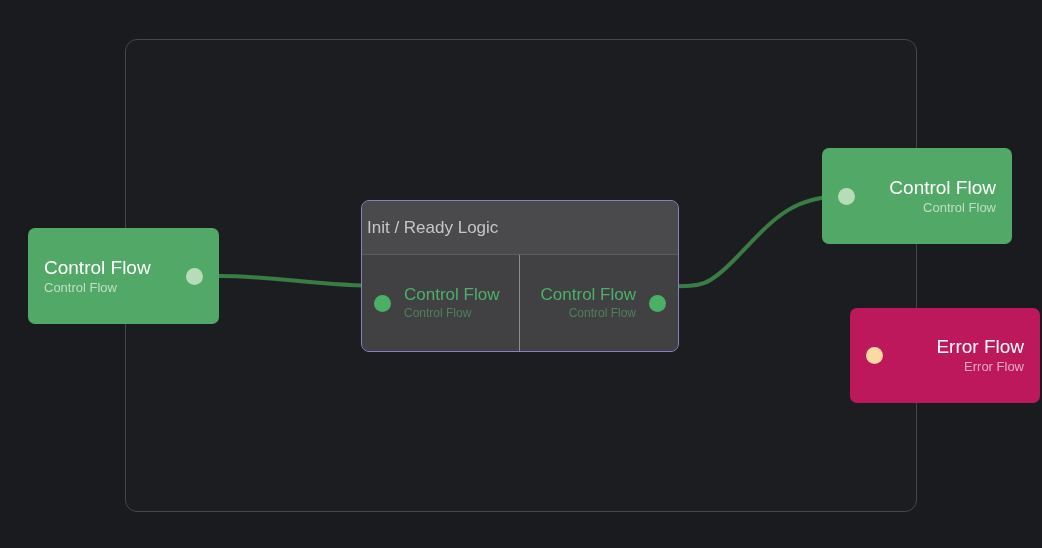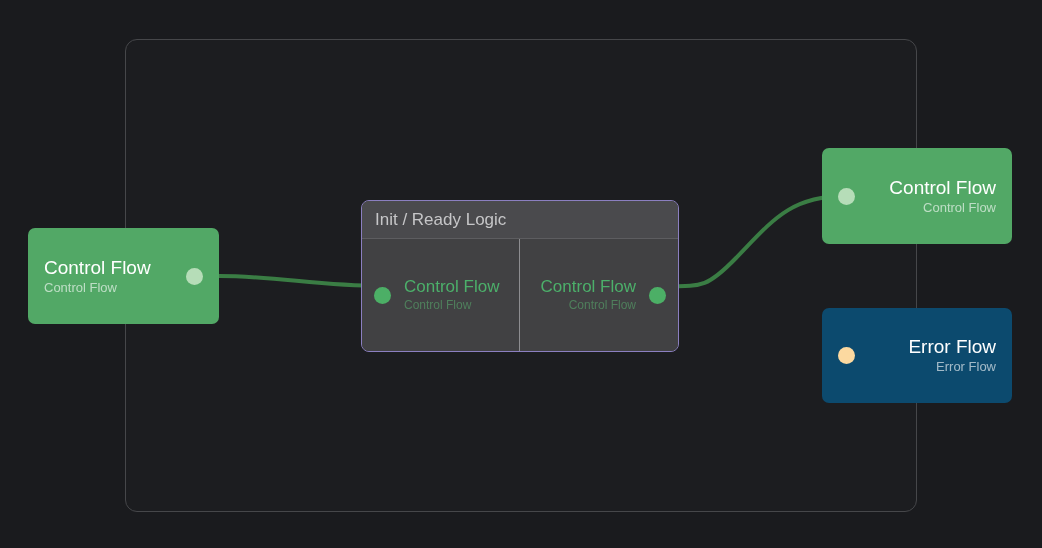--- a/index.html
+++ b/index.html
@@ -63,21 +63,21 @@
     white-space: nowrap;
   }
   .node .subtitle {
     font-size: 13px;
     color: rgba(255,255,255,0.62);
     white-space: nowrap;
     margin-top: 3px;
   }
 
   .node-green { background: #52a866; }
-  .node-orange { background: #0c4a6e; }
+  .node-orange { background: #be185d; margin-left: 28px; }
 
   
   .port {
     width: 17px;
     height: 17px;
     border-radius: 50%;
     flex: 0 0 auto;
   }
   .port-light-green { background: #b6ddb8; }
   .port-light-orange { background: #fcd9a0; }
@@ -122,27 +122,27 @@
     height: 152px;
     box-sizing: border-box;
     border: 1px solid #8b7fc0;
     border-radius: 8px;
     background: #414143;
     overflow: hidden;
     display: flex;
     flex-direction: column;
   }
   .group-header {
-    height: 38px;
+    height: 54px;
     flex: 0 0 auto;
     background: #4a4a4d;
     border-bottom: 1px solid #5d5d60;
     display: flex;
     align-items: center;
-    padding: 0 13px;
+    padding: 0 5px;
     box-sizing: border-box;
   }
   .group-header-title {
     font-size: 17px;
     color: #c6c6c8;
     white-space: nowrap;
   }
   .group-body {
     flex: 1 1 auto;
     display: flex;

